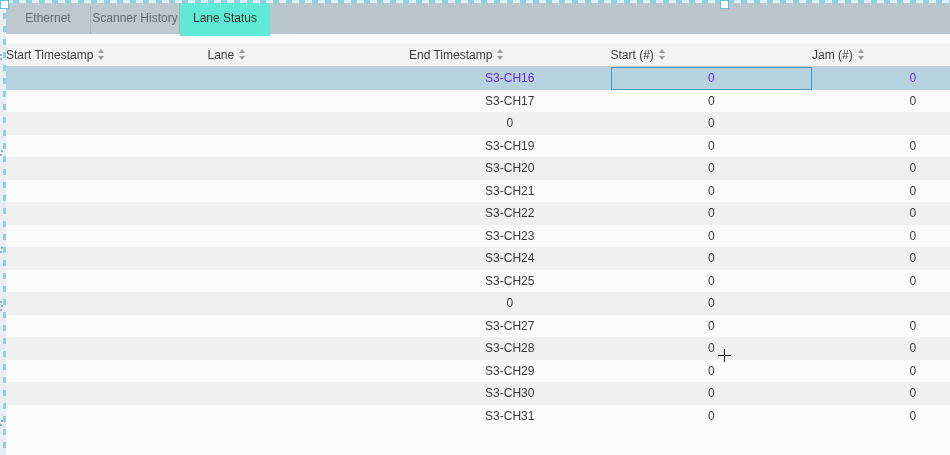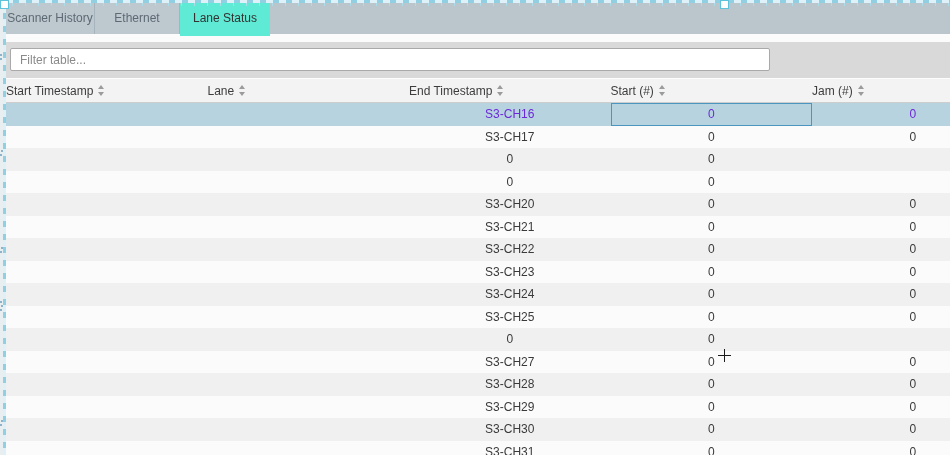--- a/index.html
+++ b/index.html
@@ -114,31 +114,28 @@
   .crosshair::after{ content:""; position:absolute; left:6px; top:0; width:1px; height:13px; background:#1c1c1c; }
 </style>
 </head>
 <body>
 
 <div class="stage">
 
   <div class="app">
 
     <div class="tabbar">
+      <div class="tab t0">Ethernet</div>
       <div class="tab t1">Scanner History</div>
-      <div class="tab t0">Ethernet</div>
       <div class="tab t2 active">Lane Status</div>
       <div class="tab-rest"></div>
     </div>
 
     <div class="gap-strip"></div>
 
-    <div class="filterbar">
-      <input type="text" placeholder="Filter table..." style="">
-    </div>
 
     <div class="thead">
       <div class="th">
         <span>Start Timestamp</span><span class="sort"></span>
       </div>
       <div class="th">
         <span>Lane</span><span class="sort"></span>
       </div>
       <div class="th">
         <span>End Timestamp</span><span class="sort"></span>
@@ -168,20 +165,21 @@
         </div>
         <div class="tr">
           <div class="td"></div>
           <div class="td"></div>
           <div class="td">0</div>
           <div class="td">0</div>
         </div>
         <div class="tr">
           <div class="td"></div>
           <div class="td"></div>
+          <div class="td">S3-CH19</div>
           <div class="td">0</div>
           <div class="td">0</div>
         </div>
         <div class="tr">
           <div class="td"></div>
           <div class="td"></div>
           <div class="td">S3-CH20</div>
           <div class="td">0</div>
           <div class="td">0</div>
         </div>

